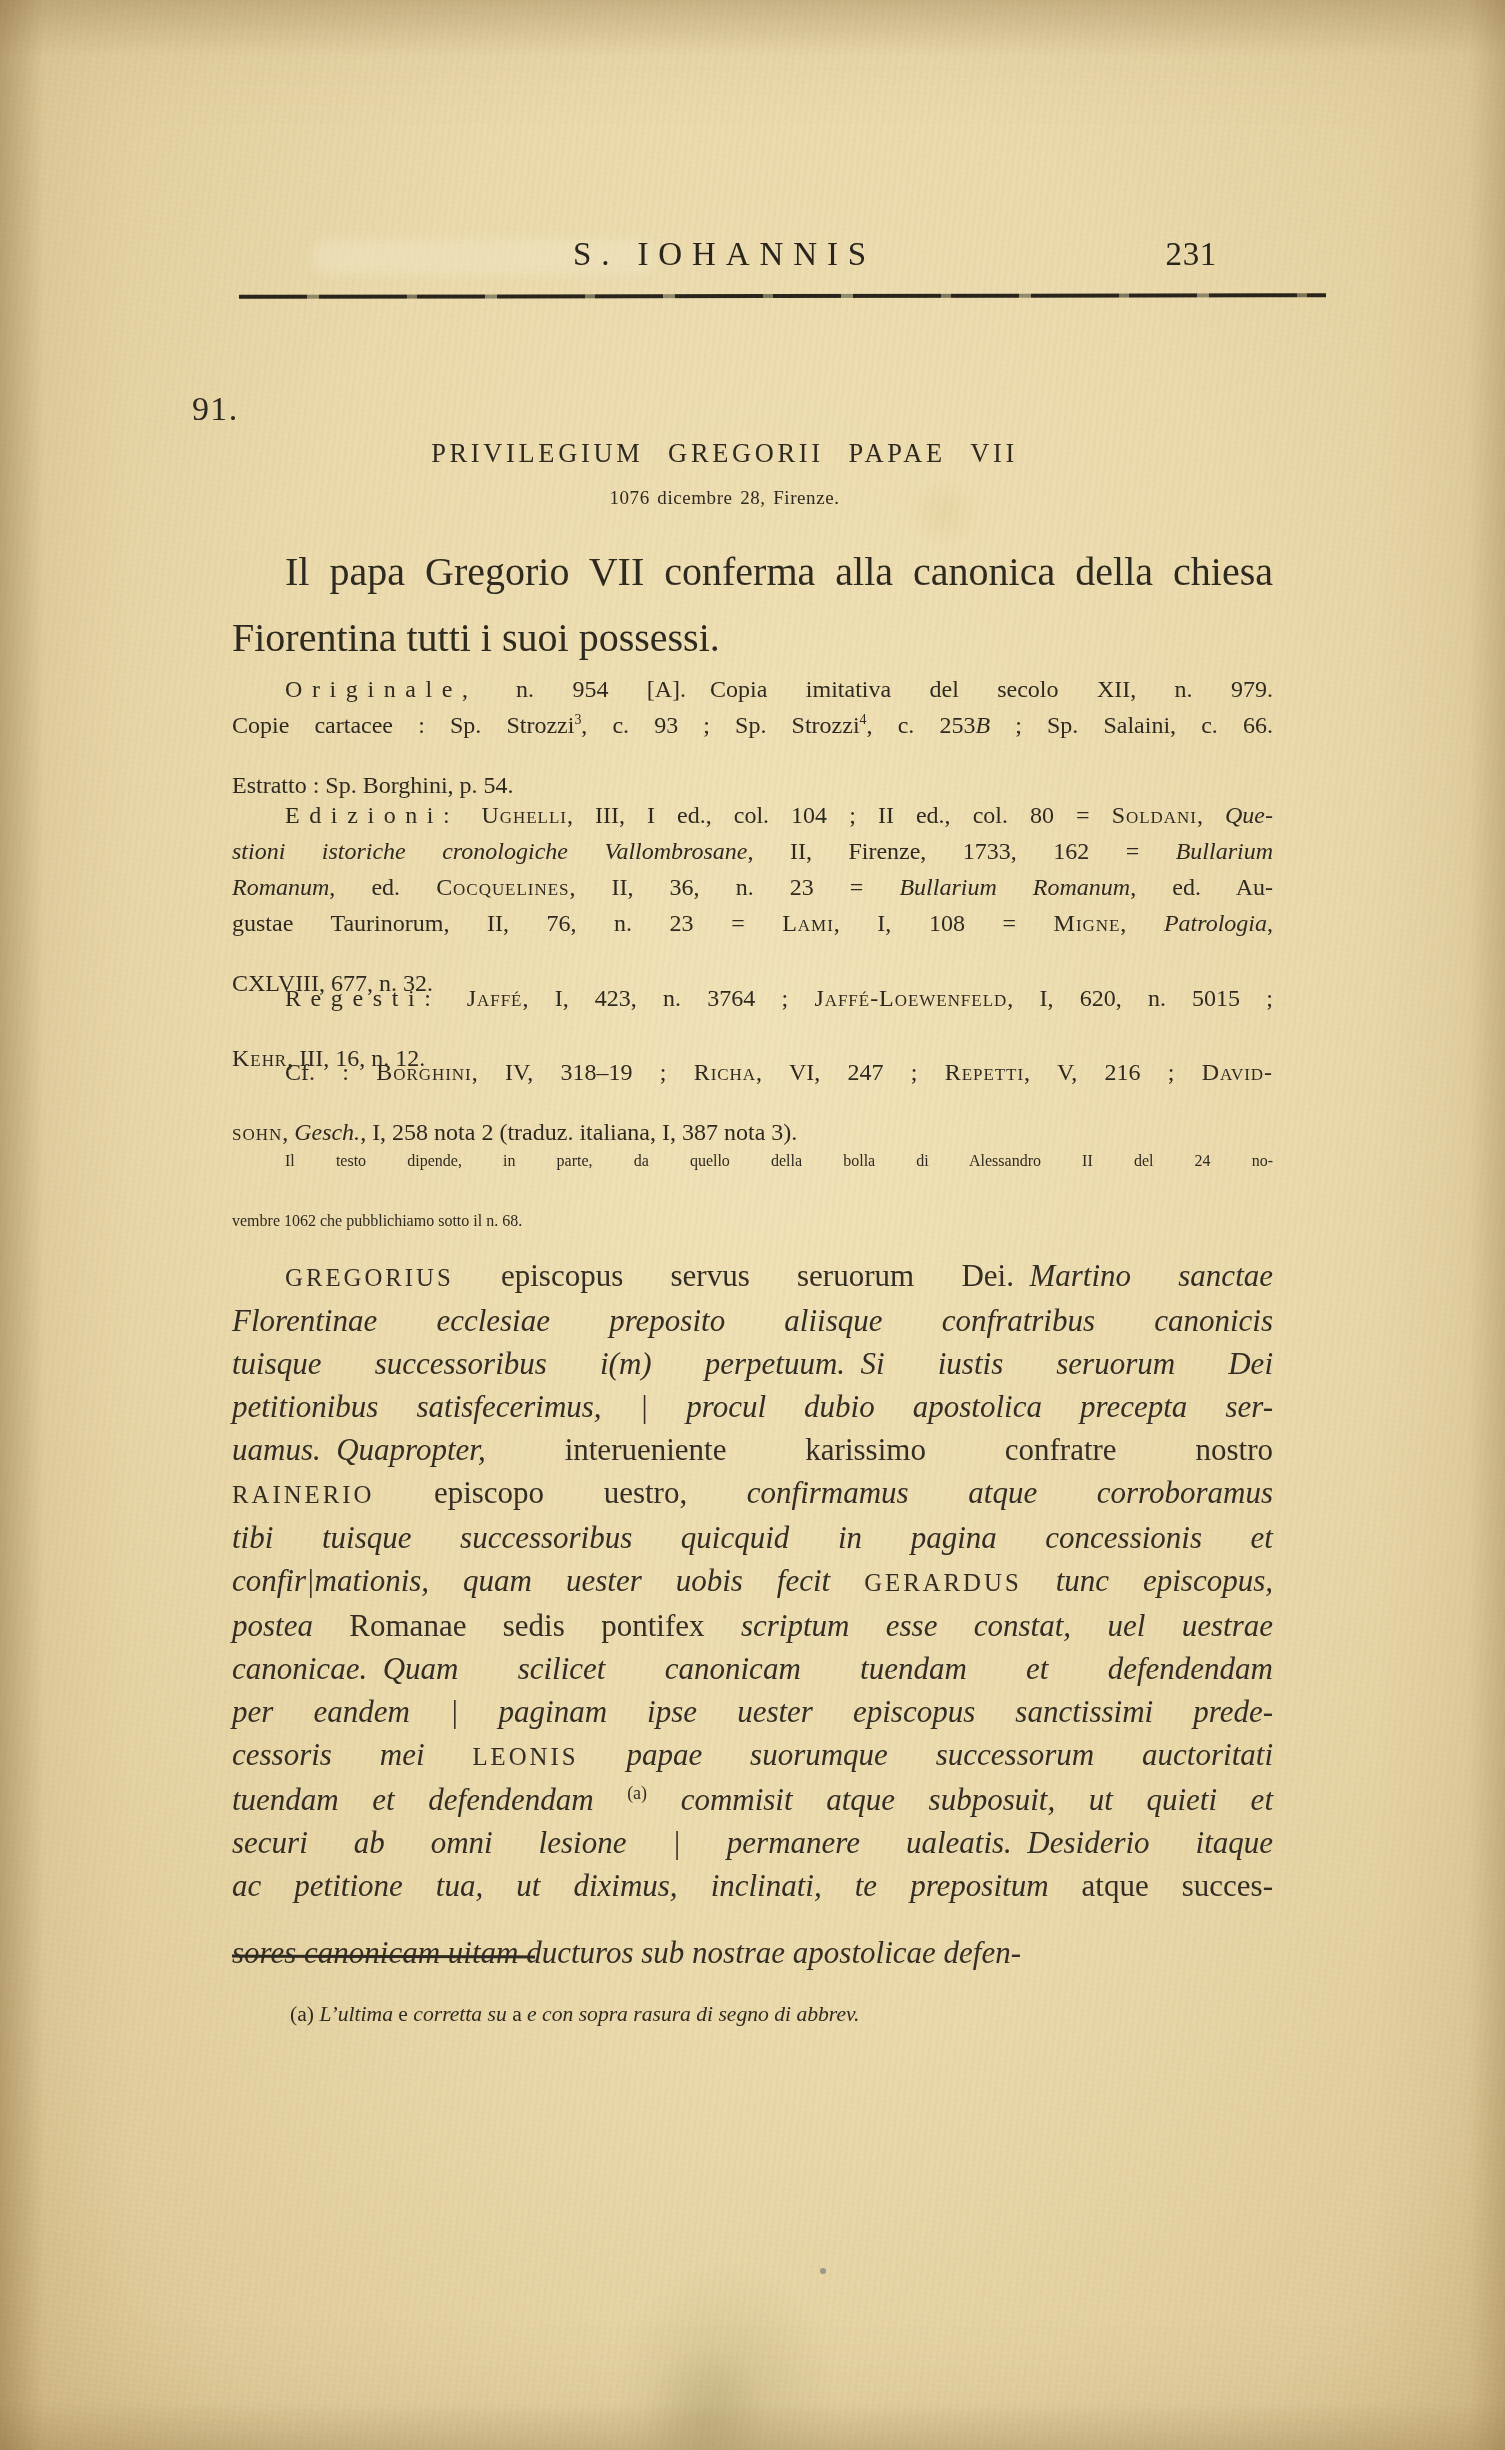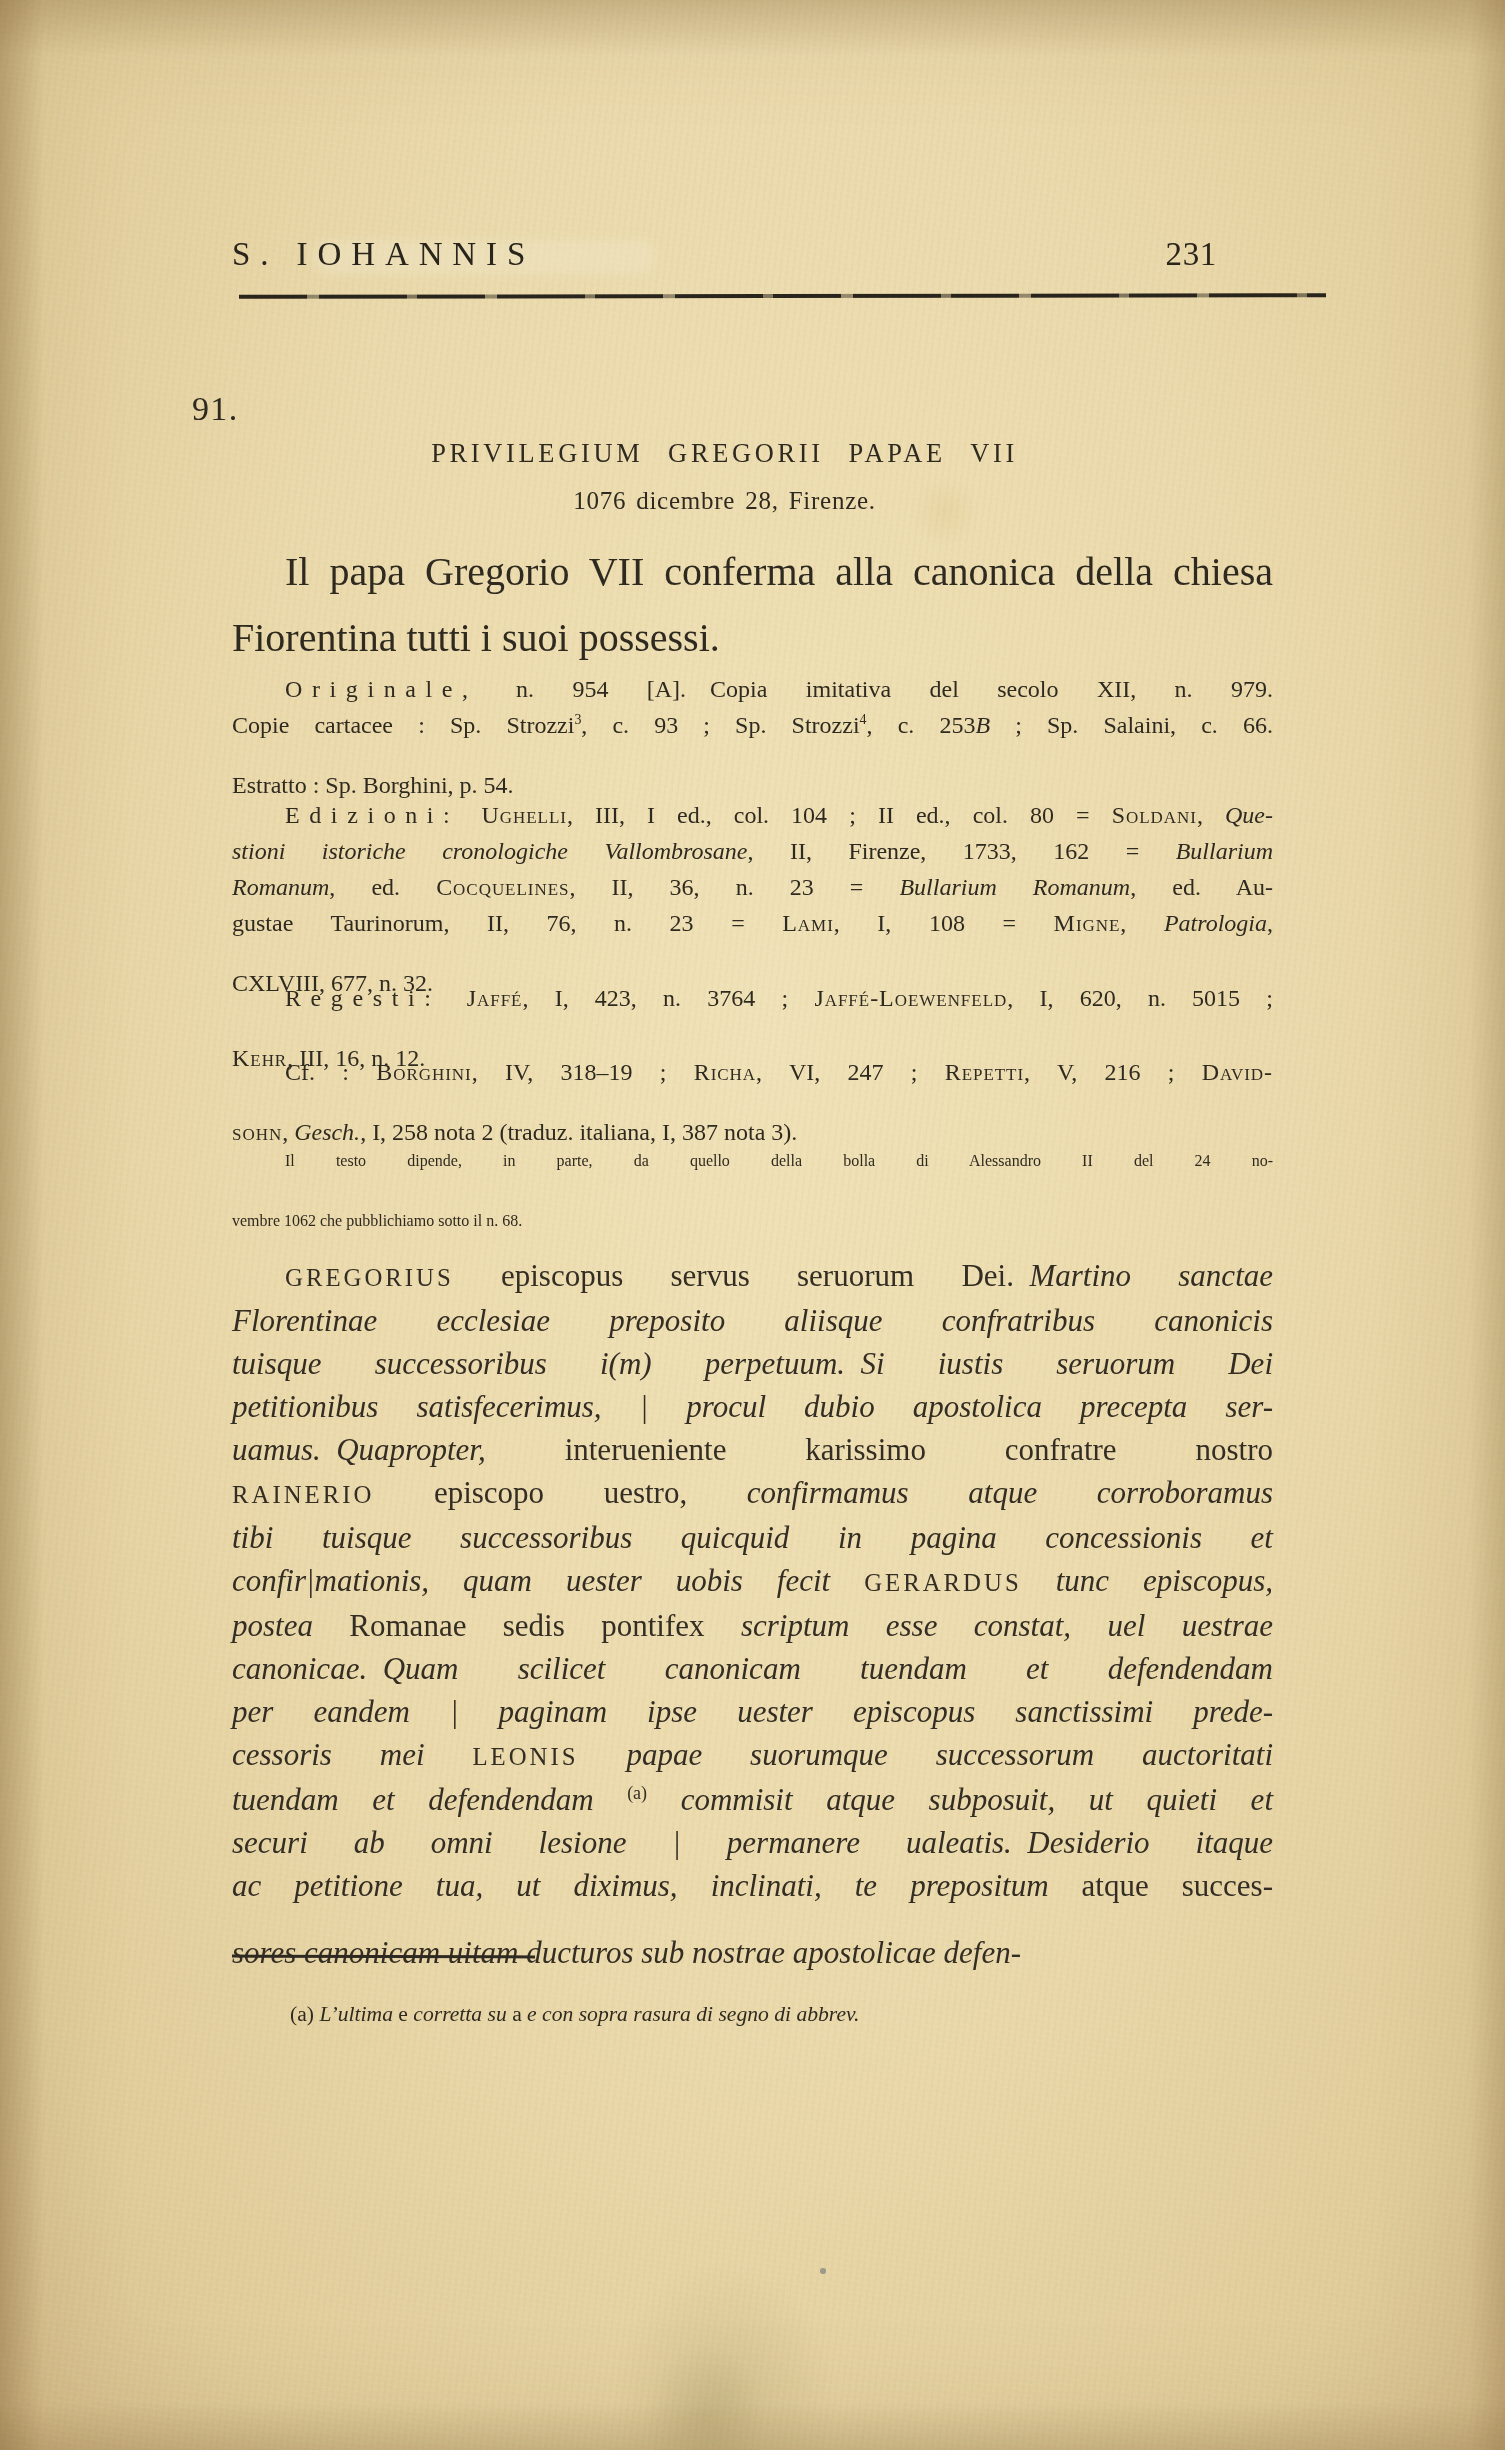--- a/index.html
+++ b/index.html
@@ -20,21 +20,21 @@
       linear-gradient(180deg, rgba(120,90,45,0.22) 0px, rgba(120,90,45,0.0) 56px),
       linear-gradient(0deg, rgba(120,90,45,0.18) 0px, rgba(120,90,45,0.0) 48px),
       repeating-linear-gradient(97deg, rgba(150,120,60,0.035) 0 2.4px, rgba(150,120,60,0) 2.4px 6.4px),
       repeating-linear-gradient(8deg, rgba(255,246,214,0.05) 0 1.6px, rgba(255,246,214,0) 1.6px 5.6px),
       radial-gradient(ellipse at 51% 42%, #f0e2b8 0%, #ead9ab 50%, #e0cc9b 82%, #d2ba87 100%);
     box-shadow: inset 0 0 128px rgba(110,80,35,0.18);
   }
   .abs{position:absolute;}
   
   .running-head{
-    top:236px;left:232px;width:985px;
+    top:236px;left:232px;width:985px;text-align:center;
     font-size:33px;letter-spacing:0.30em;color:#2a251c;font-family:Liberation Serif, serif;
   }
   .page-number{
     top:236px;left:1121px;width:96px;text-align:right;
     font-size:33px;letter-spacing:0.02em;color:#2a251c;
   }
   .header-rule{
     top:294px;left:239px;width:1087px;height:4px;
     background:repeating-linear-gradient(90deg,
       #2a251c 0 68px, rgba(42,37,28,0.45) 68px 80px,
@@ -46,21 +46,21 @@
     background:rgba(240,230,200,0.45);
     filter:blur(5.6px);border-radius:16px;
   }
   .speck{
     top:2268px;left:820px;width:5.6px;height:5.6px;border-radius:50%;
     background:rgba(95,105,115,0.55);
   }
   
   .doc-number{top:390px;left:192px;width:1065px;font-size:34px;letter-spacing:0.04em;}
   .doc-title{top:438px;left:192px;width:1065px;text-align:center;font-size:26.4px;letter-spacing:0.14em;word-spacing:0.55em;}
-  .doc-date{top:487px;left:192px;width:1065px;text-align:center;font-size:25px;letter-spacing:0.03em;word-spacing:0.12em;}
+  .doc-date{top:487px;left:192px;width:1065px;text-align:center;font-size:19px;letter-spacing:0.03em;word-spacing:0.12em;}
   
   .block{left:232px;width:1041px;}
   .summary{top:551px;font-size:40px;line-height:42px;}
   .app{font-size:24px;line-height:36px;}
   .app-originale{top:671px;}
   .app-edizioni{top:797px;}
   .app-regesti{top:980px;}
   .app-cf{top:1054px;}
   .editorial-note{top:1143px;font-size:16px;line-height:36px;}
   .latin-text{top:1254px;font-size:31px;line-height:43px;color:#332d23;}

